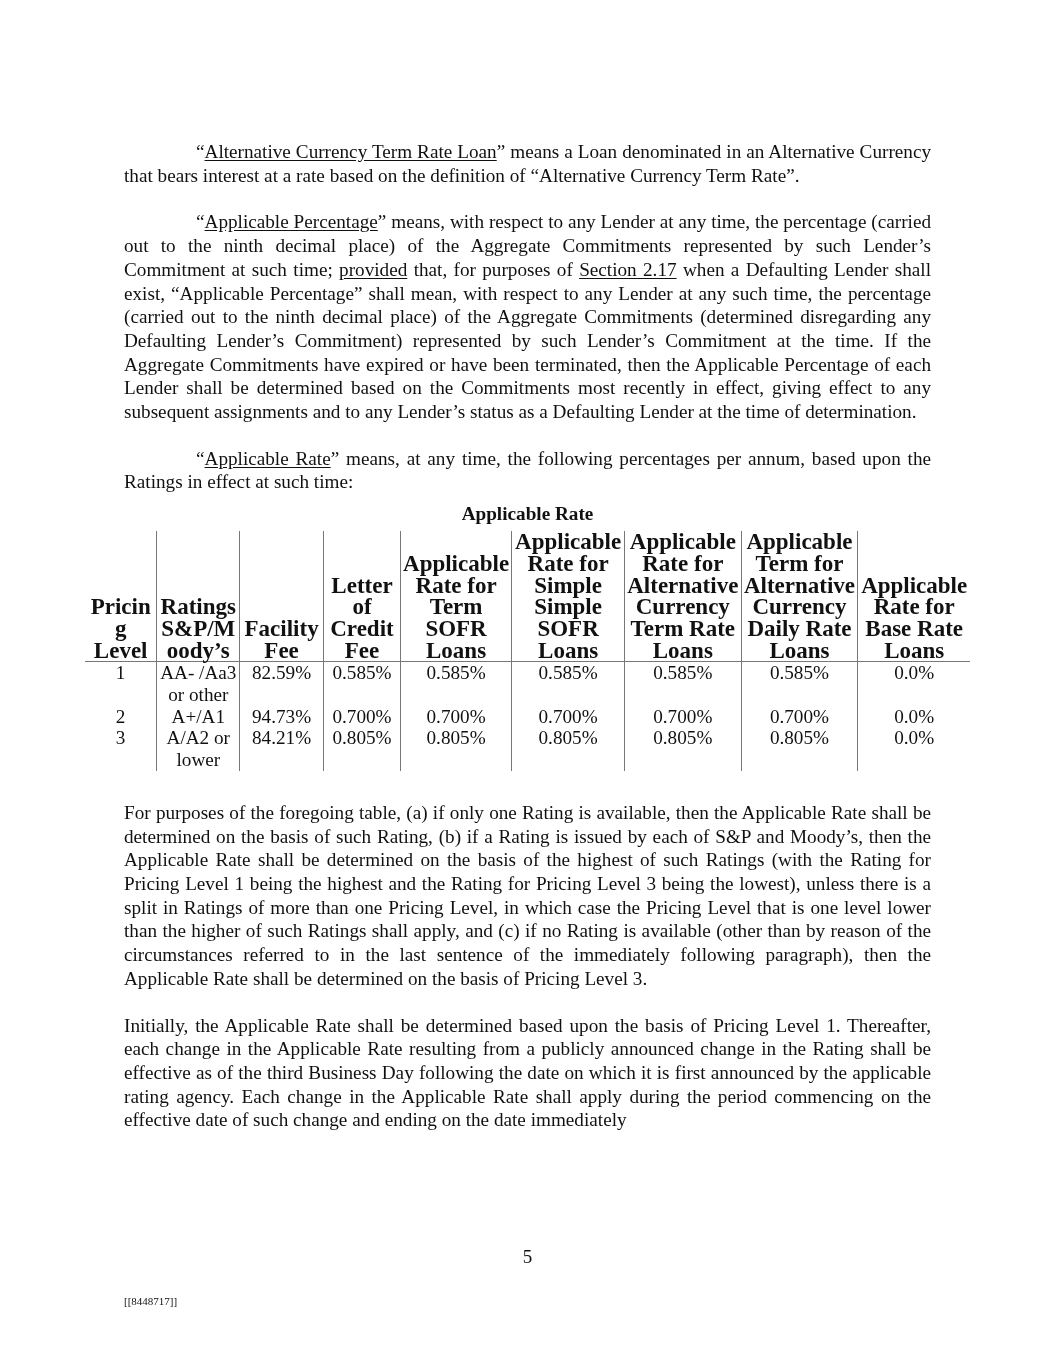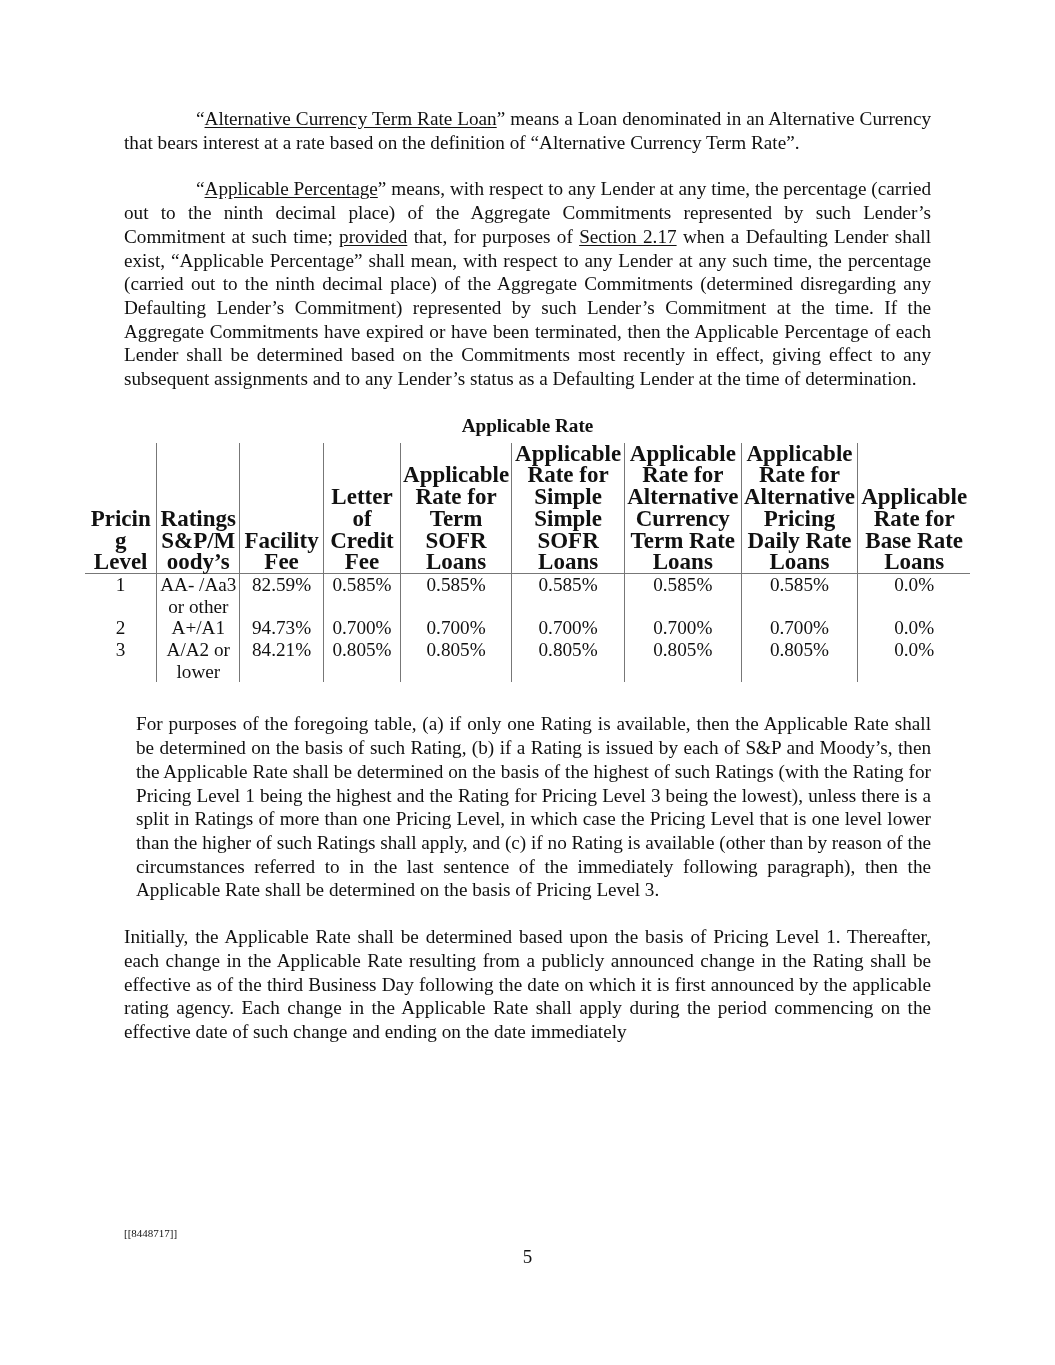--- a/index.html
+++ b/index.html
@@ -1,56 +1,57 @@
 <!DOCTYPE html>
 <html><head>
 <meta charset="utf-8">
 <style>
   html, body { margin: 0; padding: 0; background: #ffffff; }
   body {
     width: 1055px; height: 1365px; position: relative; overflow: hidden;
     font-family: "Liberation Serif", serif; color: #111; font-size: 19.2px;
   }
-  .page { position: absolute; left: 124px; top: 107px; width: 807px; }
+  .page { position: absolute; left: 124px; top: 140px; width: 807px; }
   p { margin: 0; line-height: 23.7px; text-align: justify; }
   .indent { text-indent: 72px; }
   .para { margin-bottom: 23px; }
   u { text-decoration: underline; text-underline-offset: 2px; }
   .table-title { text-align: center; font-weight: bold; margin: 8px 0 6px 0; line-height: 23px; }
   table { border-collapse: collapse; position: relative; left: -39px; width: 885px; }
   th, td { text-align: center; vertical-align: bottom; padding: 0 2px; line-height: 21.7px; }
   th { font-weight: bold; border-bottom: 1.5px solid #777; font-size: 23px; }
   td { vertical-align: top; font-size: 19.2px; }
   th + th, td + td { border-left: 1.5px solid #777; }
-  .para2 { margin-top: 30px; margin-left: 12px; }
+  .para2 { margin-top: 30px; }
   .pagenum { position: absolute; left: 0; width: 1055px; top: 1246px; text-align: center; font-size: 19px; }
-  .docid { position: absolute; left: 124px; top: 1227px; font-size: 11px; }
+  .docid { position: absolute; left: 124px; top: 1295px; font-size: 11px; }
 </style>
 </head>
 <body>
 
 <div class="page">
   <p class="indent para">“<u>Alternative Currency Term Rate Loan</u><span>” means a Loan denominated in an Alternative Currency that bears interest at a rate based on the definition of “Alternative Currency Term Rate”.</span></p>
 
   <p class="indent para">“<u>Applicable Percentage</u><span>” means, with respect to any Lender at any time, the percentage (carried out to the ninth decimal place) of the Aggregate Commitments represented by such Lender’s Commitment at such time; </span><u>provided</u><span> that, for purposes of </span><u>Section 2.17</u><span> when a Defaulting Lender shall exist, “Applicable Percentage” shall mean, with respect to any Lender at any such time, the percentage (carried out to the ninth decimal place) of the Aggregate Commitments (determined disregarding any Defaulting Lender’s Commitment) represented by such Lender’s Commitment at the time.  If the Aggregate Commitments have expired or have been terminated, then the Applicable Percentage of each Lender shall be determined based on the Commitments most recently in effect, giving effect to any subsequent assignments and to any Lender’s status as a Defaulting Lender at the time of determination.</span></p>
 
+  <p class="indent">“<u>Applicable Rate</u><span>” means, at any time, the following percentages per annum, based upon the Ratings in effect at such time:</span></p>
 
   <div class="table-title">Applicable Rate</div>
 
   <table>
     <thead>
       <tr id="hdr">
           <th style="width: 79px;">Pricin g Level</th>
           <th style="width: 82px;">Ratings S&amp;P/M oody’s</th>
           <th style="width: 86px;">Facility Fee</th>
           <th style="width: 86px;">Letter of Credit Fee</th>
           <th style="width: 106px;">Applicable Rate for Term SOFR Loans</th>
           <th style="width: 111px;">Applicable Rate for Simple Simple SOFR Loans</th>
           <th style="width: 112px;">Applicable Rate for Alternative Currency Term Rate Loans</th>
-          <th style="width: 113px;">Applicable Rate for Alternative Pricing Daily Rate Loans</th>
+          <th style="width: 113px;">Applicable Term for Alternative Currency Daily Rate Loans</th>
           <th style="width: 110px;">Applicable Rate for Base Rate Loans</th>
         </tr>
     </thead>
     <tbody id="tbody">
         <tr>
           <td>1</td>
           <td>AA- /Aa3 or other</td>
           <td>82.59%</td>
           <td>0.585%</td>
           <td>0.585%</td>

